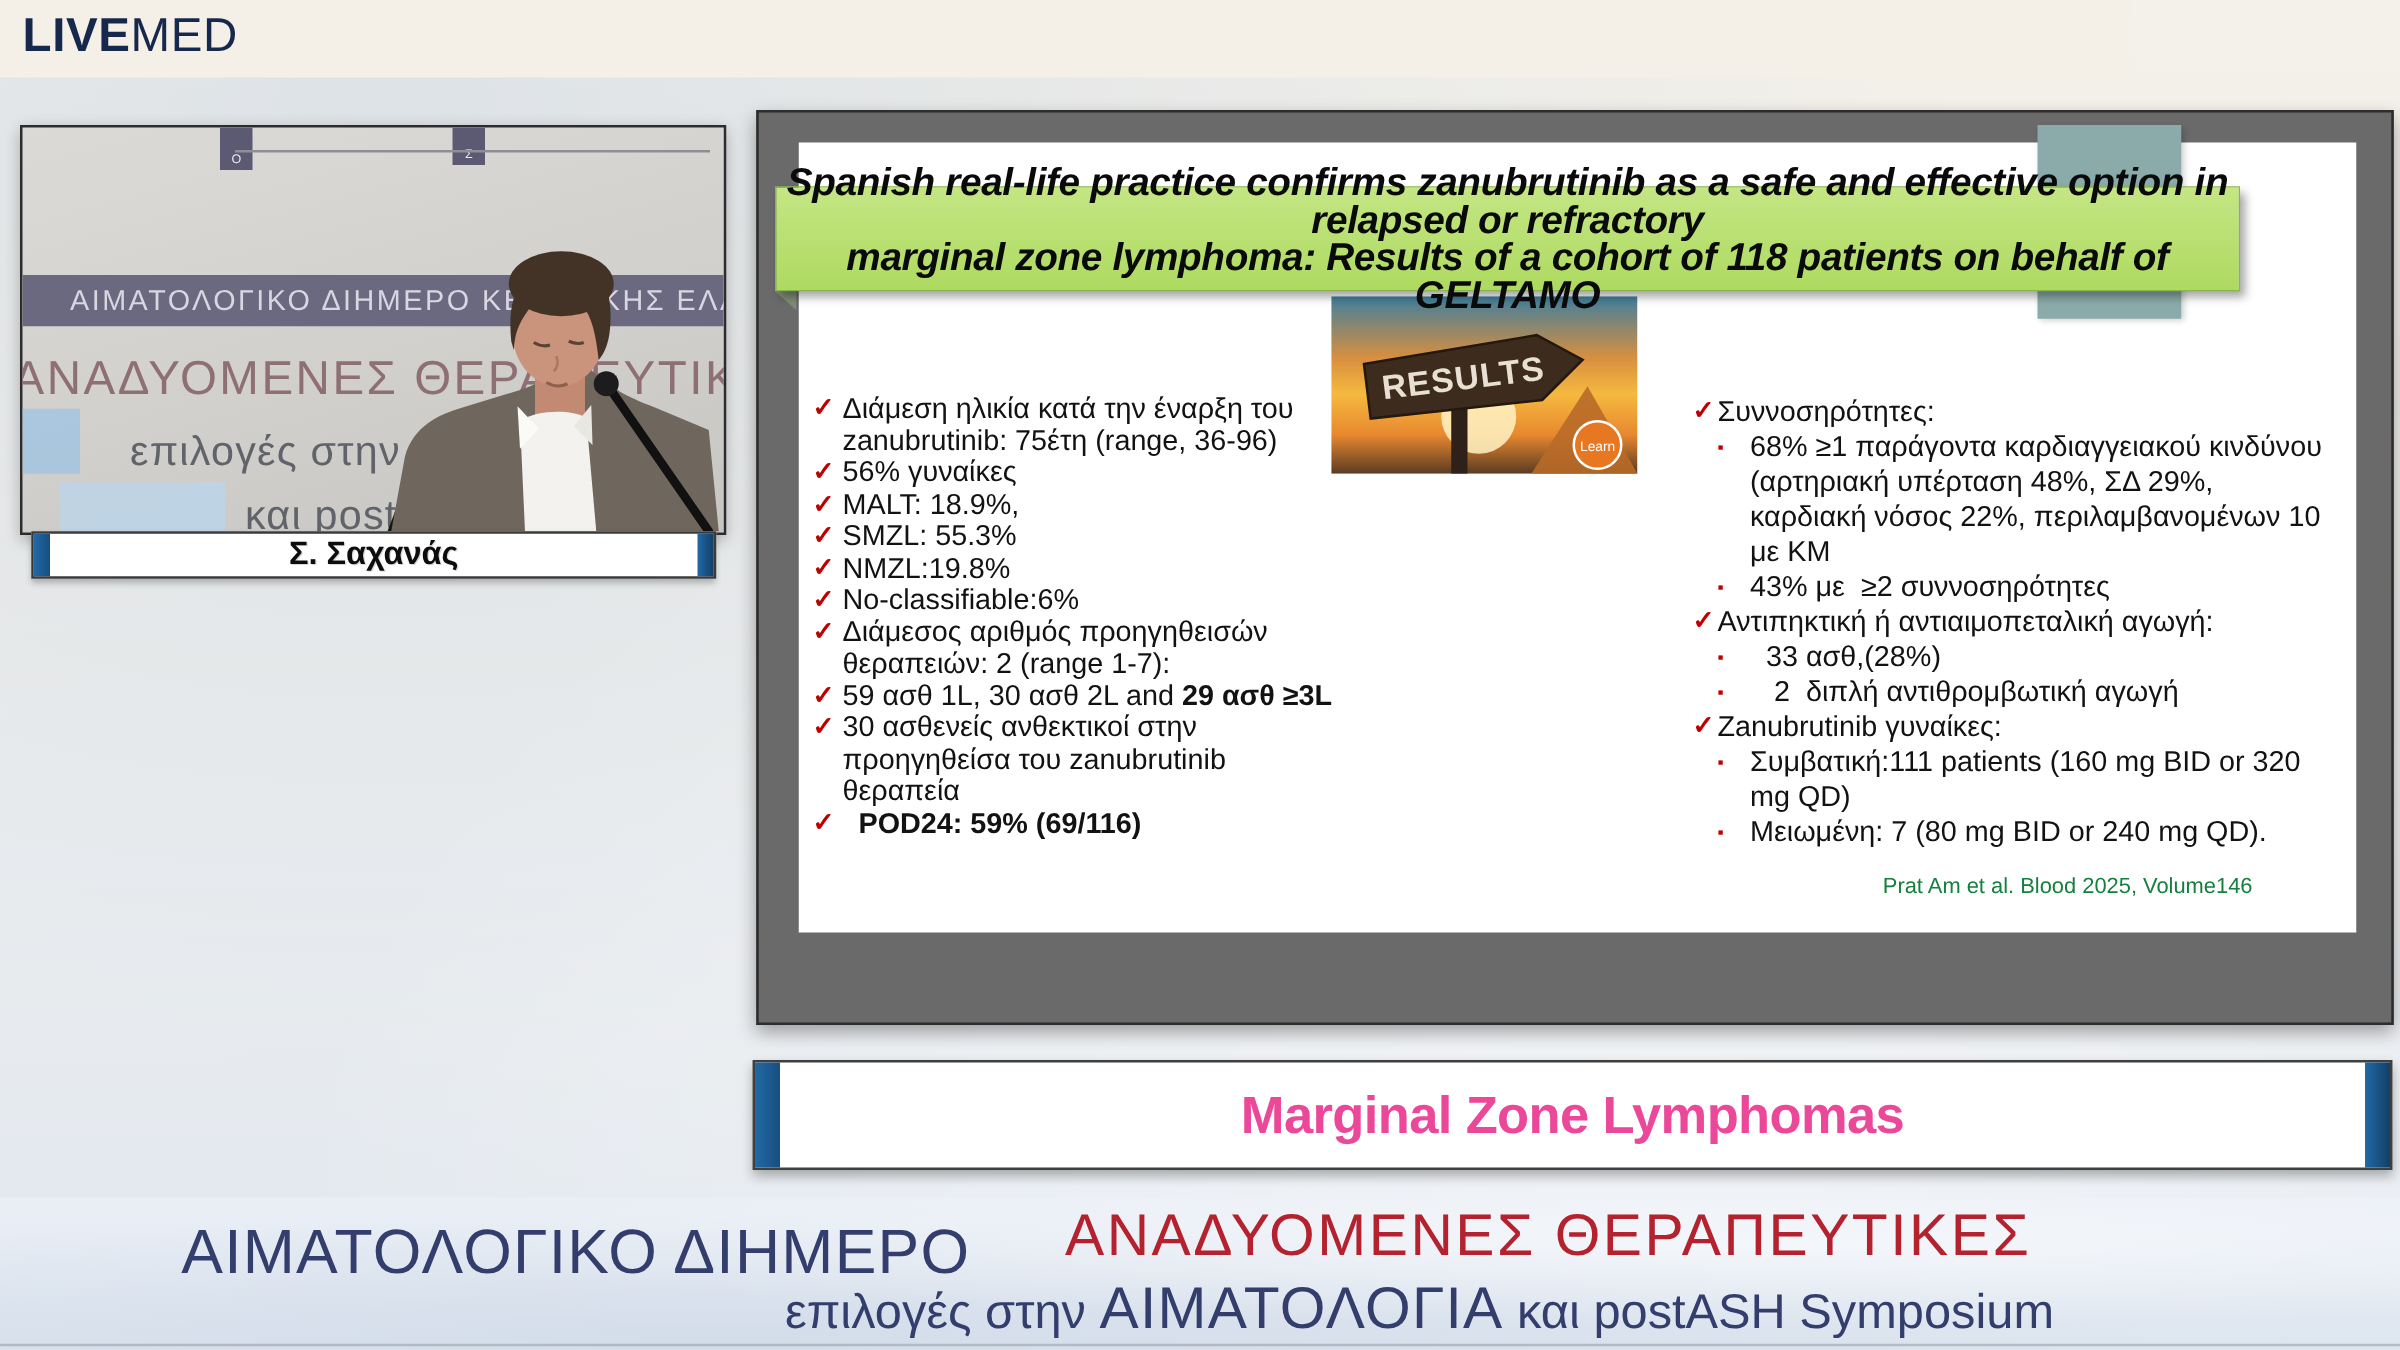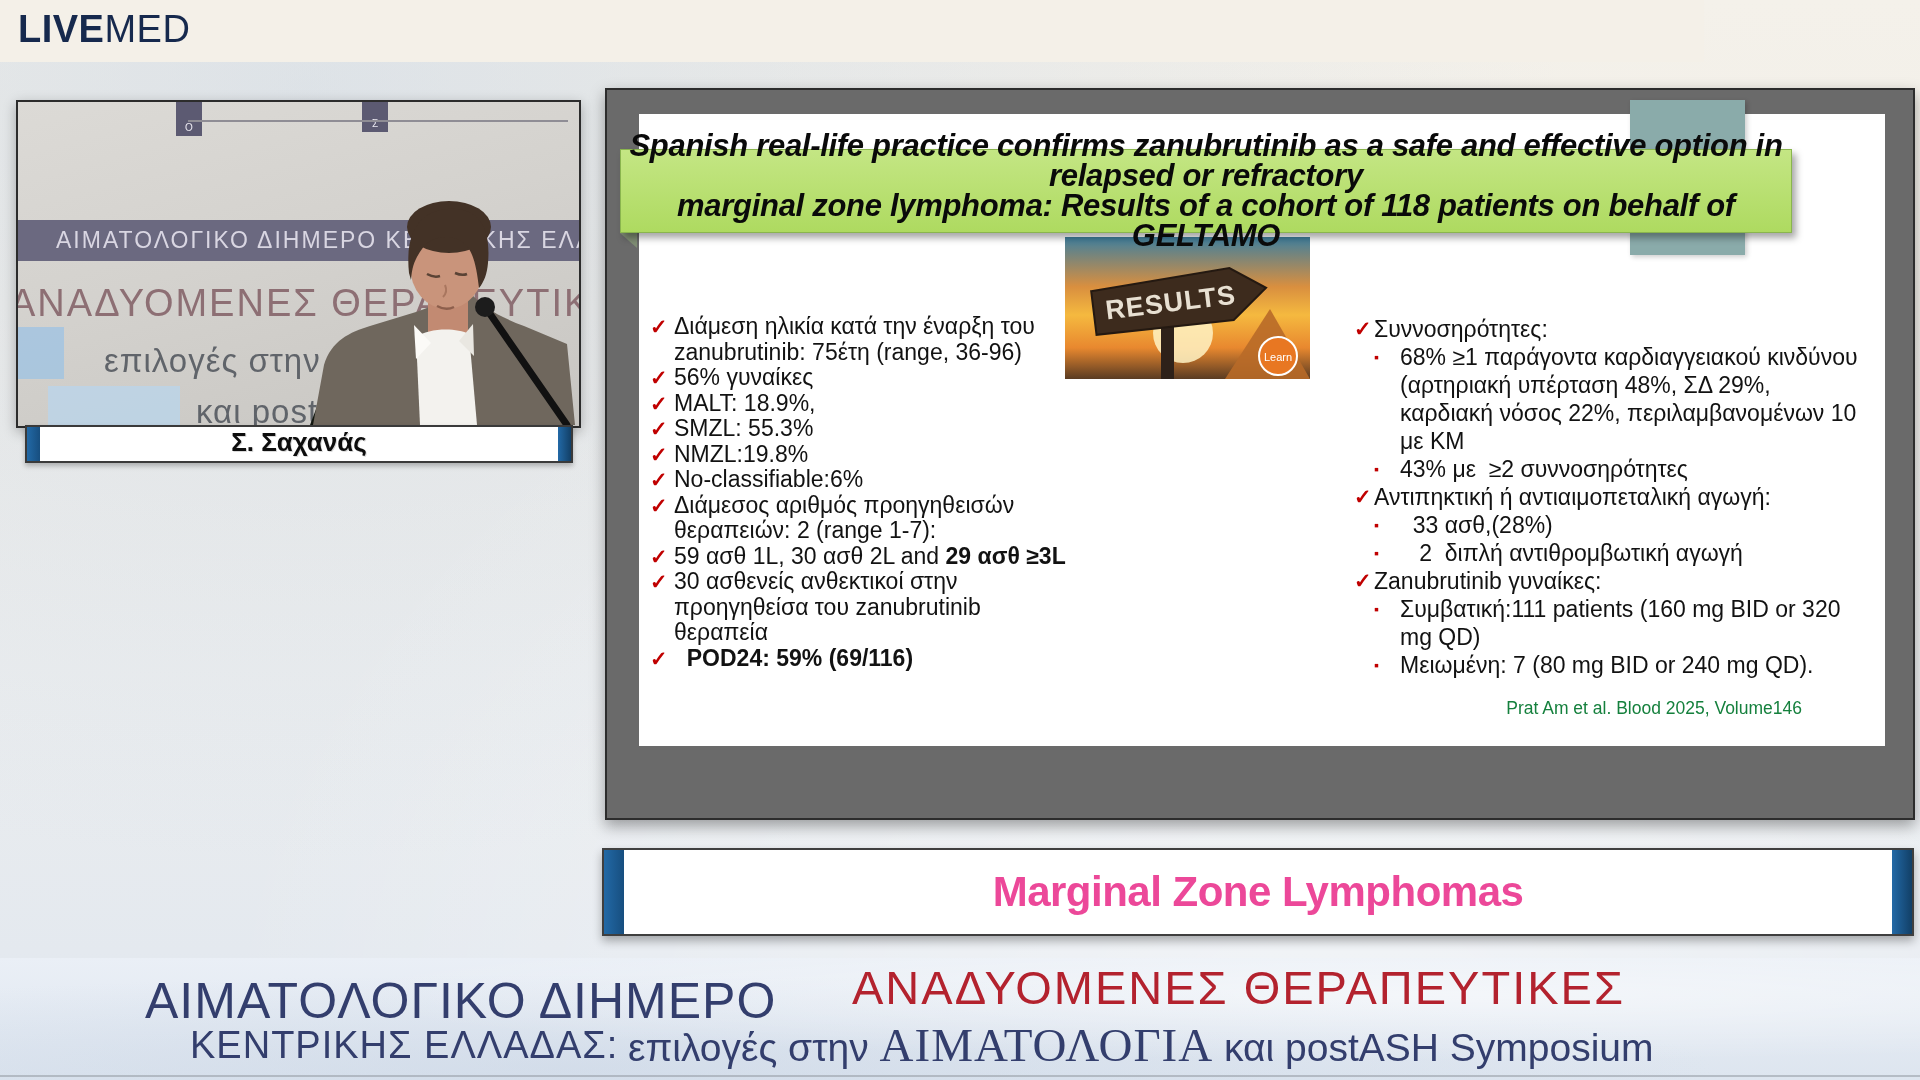--- a/index.html
+++ b/index.html
@@ -78,21 +78,21 @@
   
   .footer{position:absolute;left:0;top:958px;width:1920px;height:122px;
     background:linear-gradient(180deg,#eaeff6,#dde5ef);overflow:hidden;}
   .footer::before{content:"";position:absolute;inset:0;
     background:radial-gradient(ellipse at 75% 30%, rgba(255,255,255,.55), transparent 55%),
                radial-gradient(ellipse at 30% 90%, rgba(200,212,228,.5), transparent 60%);}
   .f-line1-left{position:absolute;left:145px;top:14px;font-size:50px;color:#333e6d;letter-spacing:1px;}
   .f-line1-right{position:absolute;left:852px;top:2px;font-size:47px;color:#b3222e;letter-spacing:2px;}
   .f-line2-left{position:absolute;left:190px;top:66px;font-size:38px;color:#333e6d;letter-spacing:1px;}
   .f-line2-right{position:absolute;left:628px;top:60px;font-size:39px;color:#333e6d;}
-  .f-line2-right .caps{font-size:47px;letter-spacing:1px;font-family:Liberation Serif, serif;}
+  .f-line2-right .caps{font-size:47px;letter-spacing:1px;}
   .f-bottomline{position:absolute;left:0;bottom:3px;width:100%;height:2px;background:#9aa0a8;opacity:.6;}
 </style>
 </head>
 <body>
 
 <div class="stage">
   <div class="watermark"></div>
 
   <div class="topbar">
     <div class="logo">
@@ -276,19 +276,18 @@
 
   <div class="bottom-bar">
     <span class="cap cap-l"></span>
     <span class="bottom-title">Marginal Zone Lymphomas</span>
     <span class="cap cap-r"></span>
   </div>
 
   <div class="footer">
     <div class="f-line1-left">ΑΙΜΑΤΟΛΟΓΙΚΟ ΔΙΗΜΕΡΟ</div>
     <div class="f-line1-right">ΑΝΑΔΥΟΜΕΝΕΣ ΘΕΡΑΠΕΥΤΙΚΕΣ</div>
-    <div class="f-line2-left">ΚΕΝΤΡΙΚΗΣ ΕΛΛΑΔΑΣ:</div>
     <div class="f-line2-right">
       <span>επιλογές στην </span><span class="caps">ΑΙΜΑΤΟΛΟΓΙΑ</span><span> και postASH Symposium</span>
     </div>
     <div class="f-bottomline"></div>
   </div>
 </div>
 
 </body></html>

